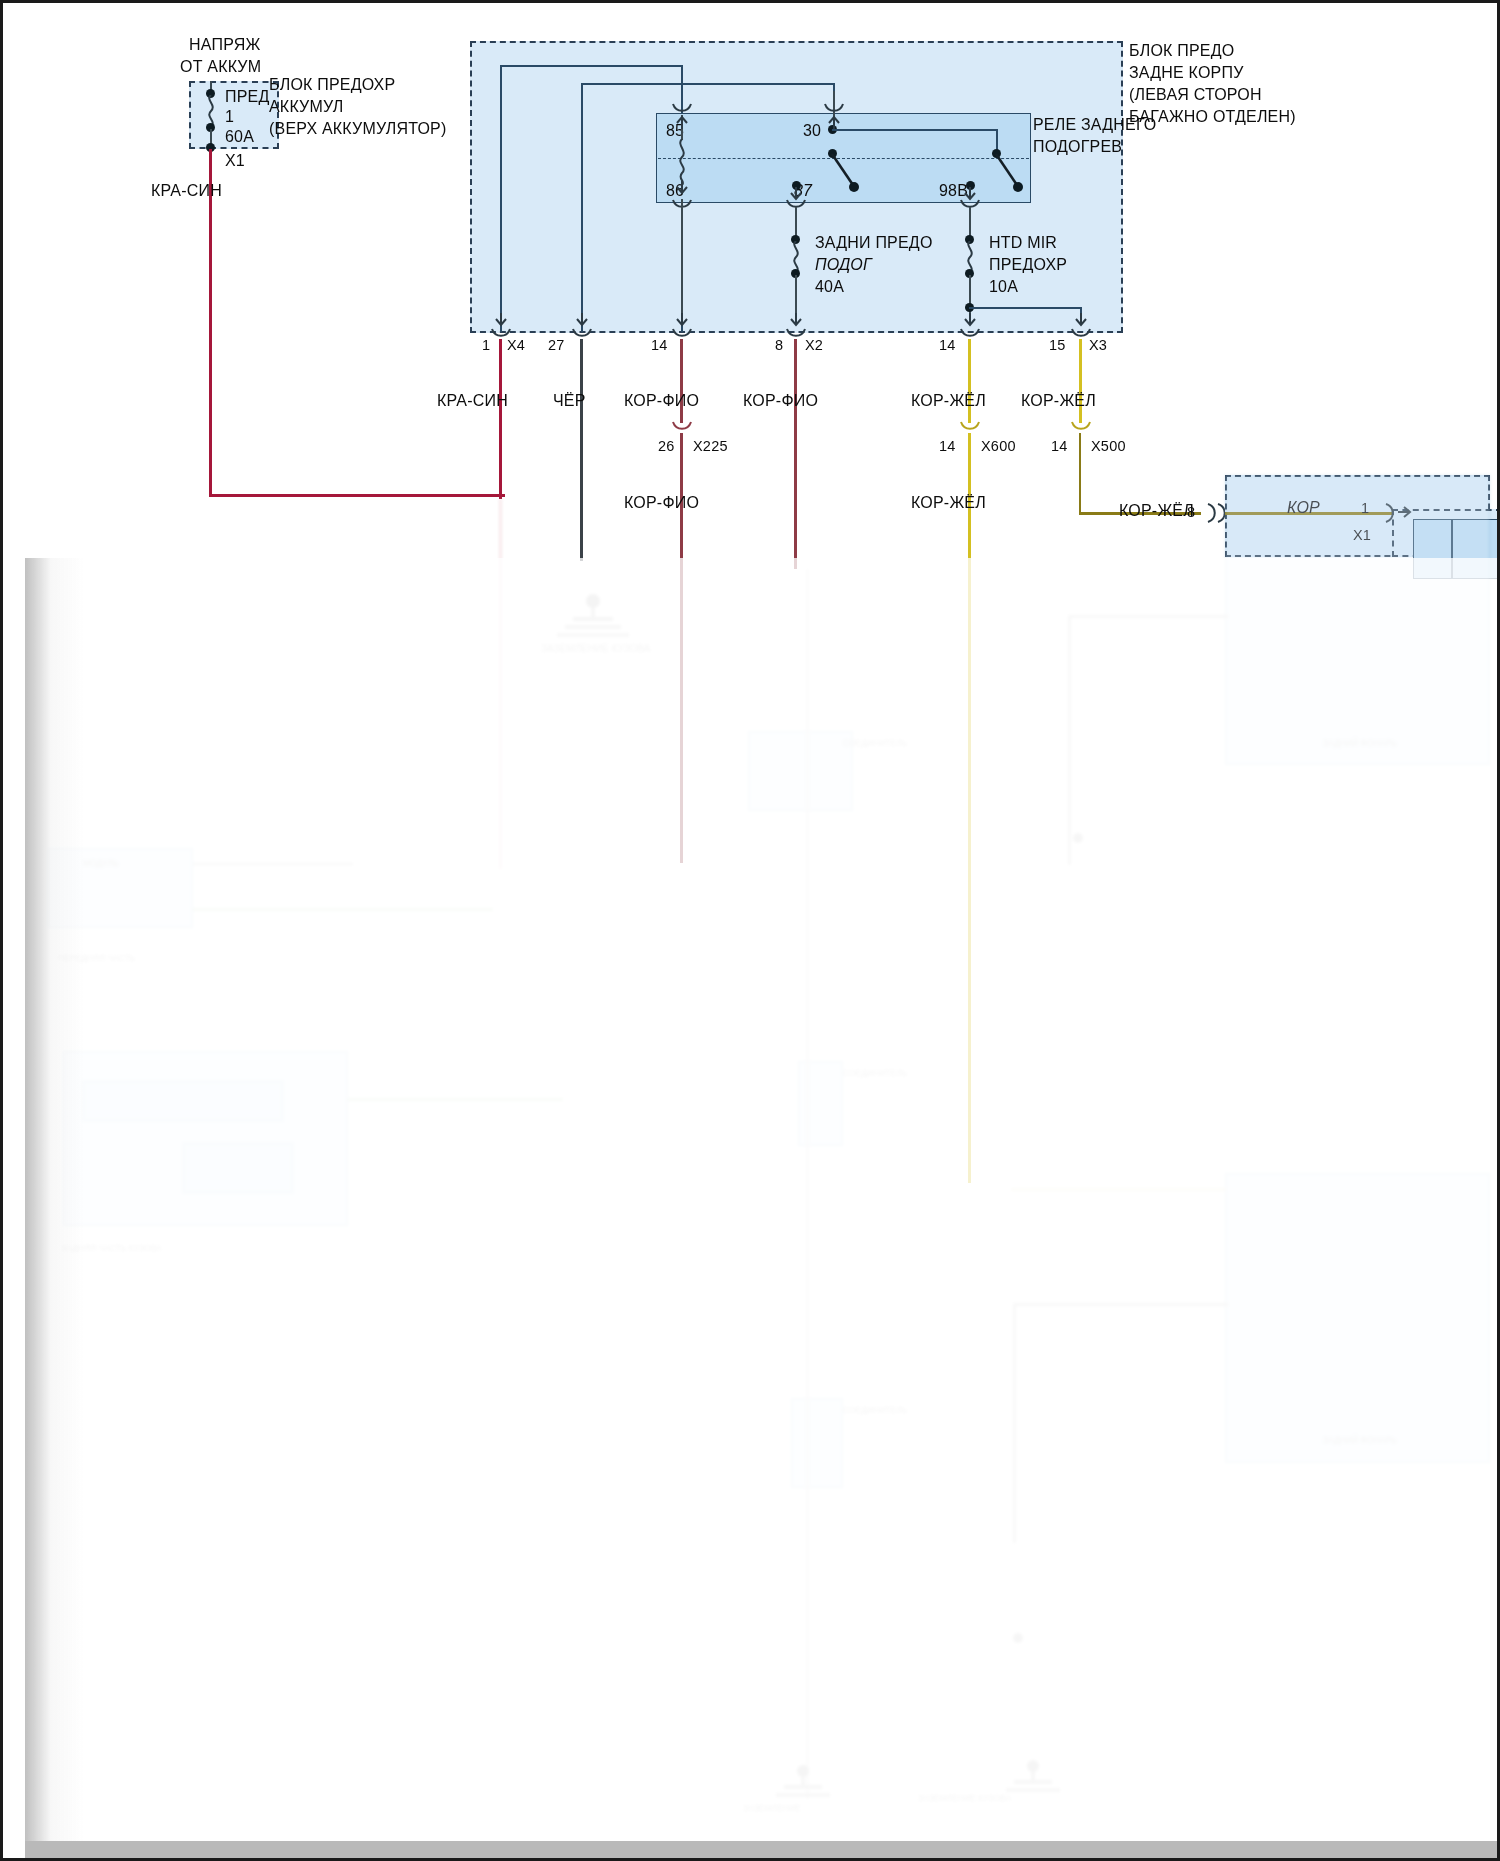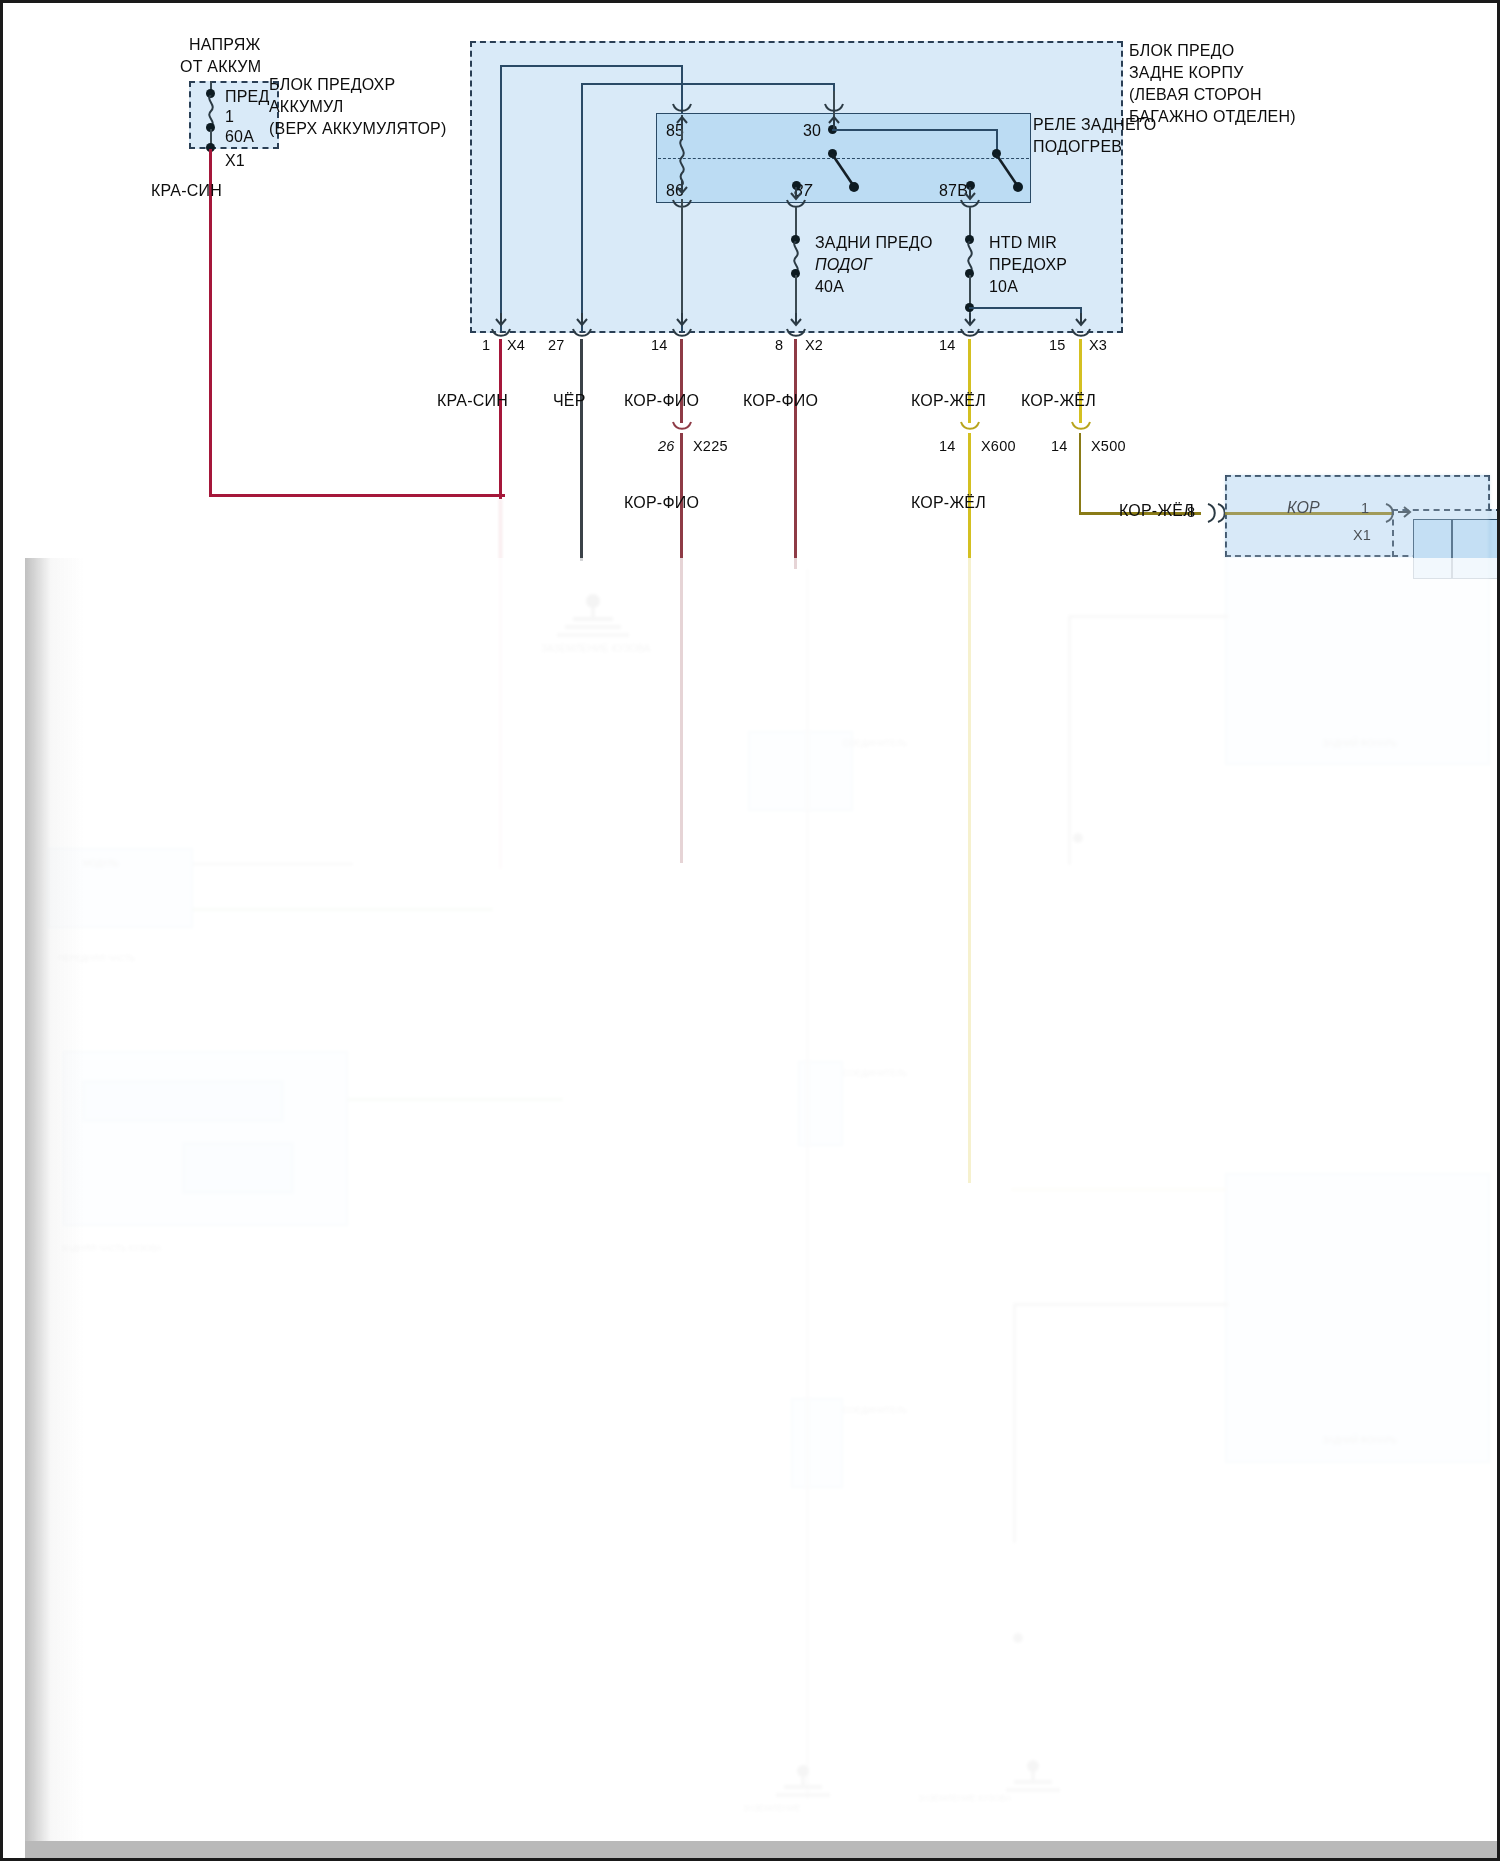--- a/index.html
+++ b/index.html
@@ -165,21 +165,21 @@
 
   <div class="innerline" style="left:678px;top:196px;width:2px;height:133px;"></div>
 
   <div class="solidbox" style="left:653px;top:110px;width:375px;height:90px;"></div>
   <div class="dashed-h" style="left:655px;top:155px;width:371px;"></div>
 
   <div class="lbl" style="left:663px;top:118px;">85</div>
   <div class="lbl" style="left:663px;top:178px;">86</div>
   <div class="lbl" style="left:800px;top:118px;">30</div>
   <div class="lbl" style="left:791px;top:178px;font-style:italic;">87</div>
-  <div class="lbl" style="left:936px;top:178px;">87B</div>
+  <div class="lbl" style="left:936px;top:178px;">98B</div>
 
   <div class="w wv dk" style="left:678px;top:112px;width:2px;height:25px;"></div>
   <div class="coil" style="left:672px;top:136px;">
     <svg width="14" height="46" viewBox="0 0 14 46">
       <path d="M7 0 C1 6,13 12,7 18 C1 24,13 28,7 34 C2 40,11 42,7 46" fill="none" stroke="#2b3a44" stroke-width="2"></path>
     </svg>
   </div>
   <div class="arr" style="left:672px;top:178px;">
     <svg width="14" height="14" viewBox="0 0 14 14">
         <path d="M7 0 L7 11 M2 6 L7 12 L12 6" fill="none" stroke="#2b3a44" stroke-width="2"></path>
@@ -369,21 +369,21 @@
   <div class="w wv black" style="left:577px;top:336px;width:3px;height:222px;"></div>
   <div class="lbl" style="left:550px;top:388px;">ЧЁР</div>
 
   <div class="w wv brnvio" style="left:677px;top:336px;height:84px;"></div>
   <div class="lbl" style="left:621px;top:388px;">КОР-ФИО</div>
   <div class="cup" style="left:669px;top:418px;">
       <svg width="20" height="12" viewBox="0 0 20 12">
         <path d="M1 1 C4 10,16 10,19 1" fill="none" stroke="#8e3b46" stroke-width="2"></path>
       </svg>
     </div>
-  <div class="lbl sm" style="left:655px;top:435px;font-style:italic;">26</div>
+  <div class="lbl sm" style="left:655px;top:435px;">26</div>
   <div class="lbl sm" style="left:690px;top:435px;">X225</div>
   <div class="w wv brnvio" style="left:677px;top:430px;height:430px;"></div>
   <div class="lbl" style="left:621px;top:490px;">КОР-ФИО</div>
 
   <div class="w wv brnvio" style="left:791px;top:336px;height:230px;"></div>
   <div class="lbl" style="left:740px;top:388px;">КОР-ФИО</div>
 
   <div class="w wv brnyel" style="left:965px;top:336px;height:84px;"></div>
   <div class="lbl" style="left:908px;top:388px;">КОР-ЖЁЛ</div>
   <div class="cup" style="left:957px;top:418px;">

